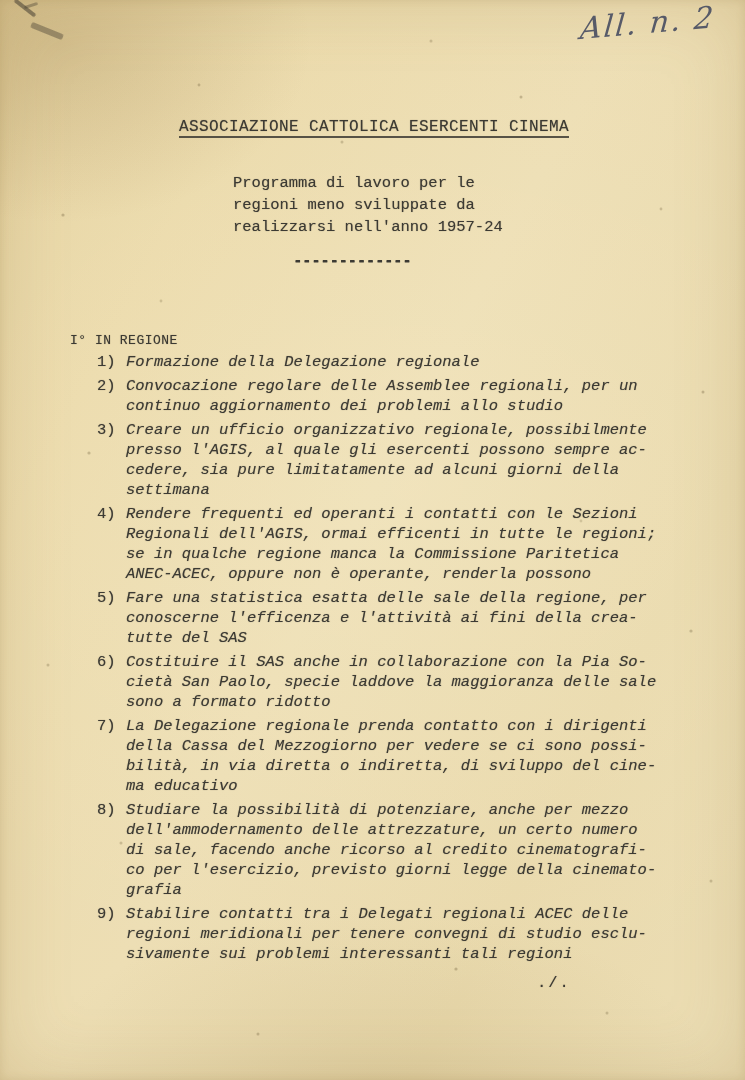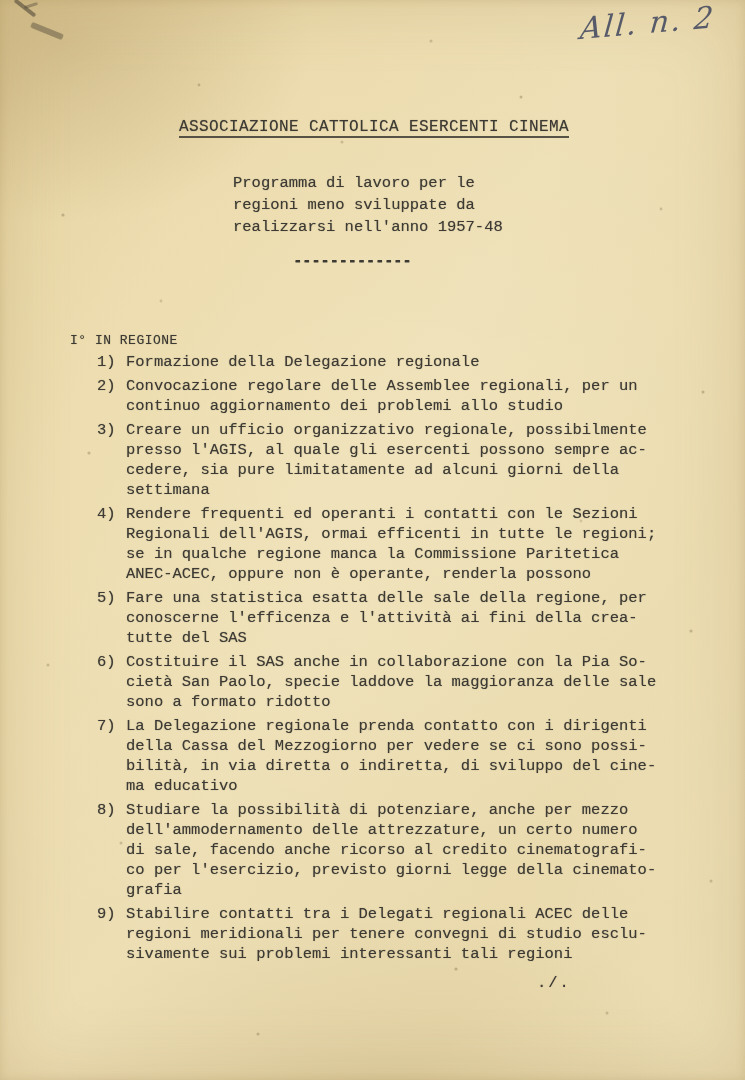--- a/index.html
+++ b/index.html
@@ -108,20 +108,21 @@
     font-size: 15.5px;
     line-height: 20px;
     text-shadow: 0 0 1px rgba(60,58,51,0.5);
   }
   .item .num {
     flex: 0 0 29px;
   }
   .item .txt {
     flex: 1 1 auto;
     white-space: pre-line;
+    font-style: italic;
   }
   .continuation {
     position: absolute;
     left: 537px; top: 974px;
     font-size: 15.5px;
     letter-spacing: 2px;
     text-shadow: 0 0 1px rgba(60,58,51,0.5);
   }
 </style>
 </head>
@@ -133,21 +134,21 @@
   <div class="staple-a"></div>
   <div class="staple-b"></div>
   <div class="staple-c"></div>
 
   <div class="handwritten">All. n. 2</div>
 
   <div class="title">ASSOCIAZIONE CATTOLICA ESERCENTI CINEMA</div>
 
   <div class="subtitle">Programma di lavoro per le
 regioni meno sviluppate da
-realizzarsi nell'anno 1957-48</div>
+realizzarsi nell'anno 1957-24</div>
 
   <div class="separator">-------------</div>
 
   <div class="section-heading">I° IN REGIONE</div>
 
   <div class="list">
     <div class="item">
       <span class="num">1)</span>
       <span class="txt">Formazione della Delegazione regionale</span>
     </div>

